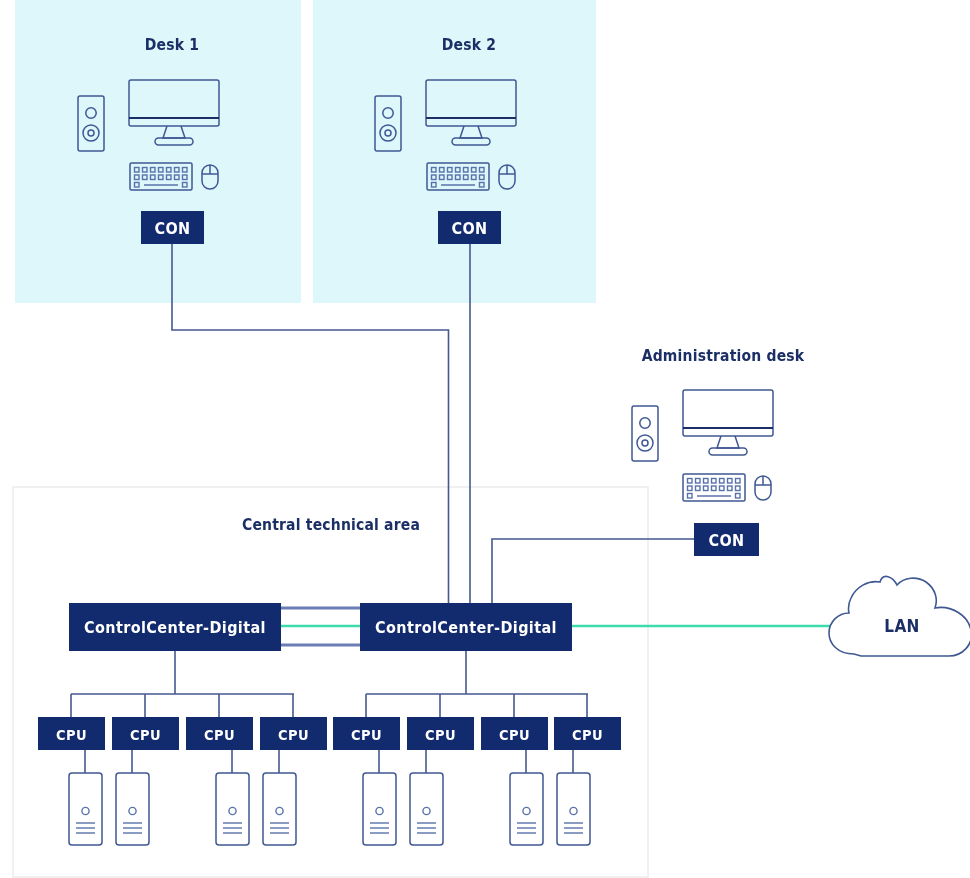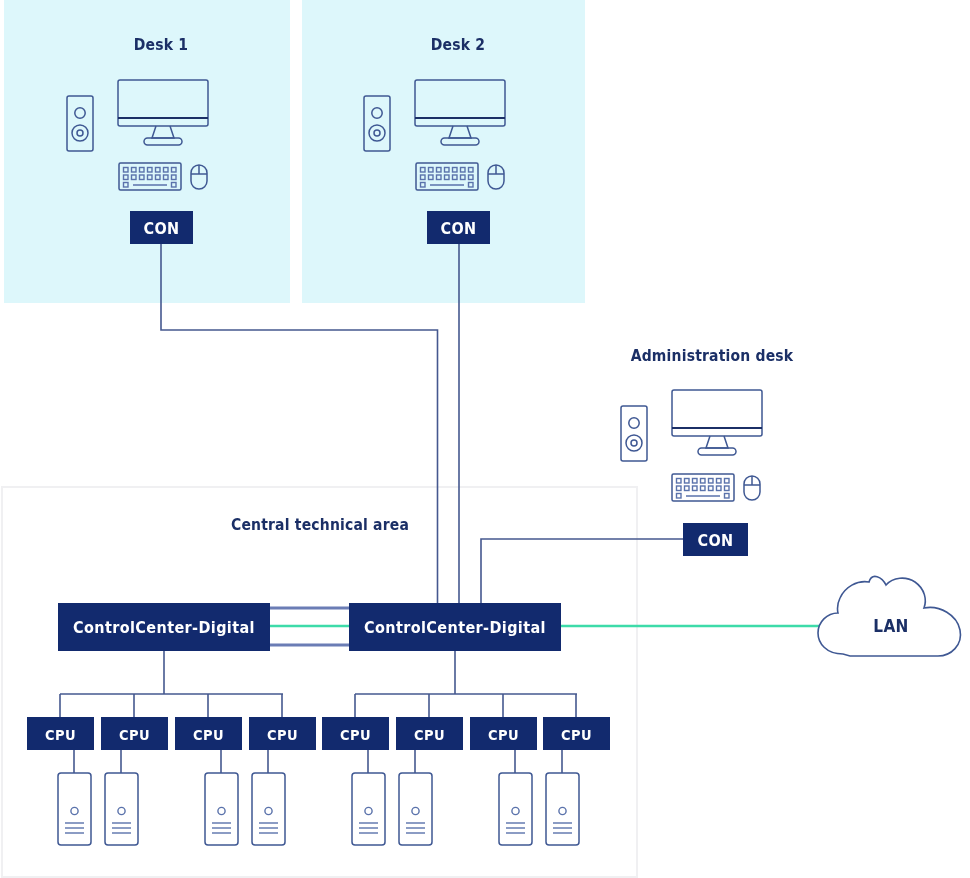--- a/index.html
+++ b/index.html
@@ -1,21 +1,21 @@
 <!DOCTYPE html>
 <html><head>
 <meta charset="utf-8">
 <title>KVM Matrix Network Diagram</title>
 <style>
   html,body{margin:0;padding:0;background:#ffffff;}
   body{
     font-family:"Liberation Sans", sans-serif;
     width:970px;height:878px;position:relative;overflow:hidden;
   }
-  #stage{position:absolute;left:0;top:0;width:800px;height:878px;}
+  #stage{position:absolute;left:11px;top:0;width:800px;height:878px;}
   svg#diagram{position:absolute;left:0;top:0;width:970px;height:878px;display:block;}
   .lbl-heading{
     font-family:"DejaVu Sans Condensed","Liberation Sans",sans-serif;
     font-size:15.5px;font-weight:600;fill:#1b2f66;letter-spacing:.2px;
   }
   .lbl-area{
     font-family:"DejaVu Sans Condensed","Liberation Sans",sans-serif;
     font-size:15.5px;font-weight:600;fill:#1b2f66;letter-spacing:.2px;
   }
   .lbl-box{

